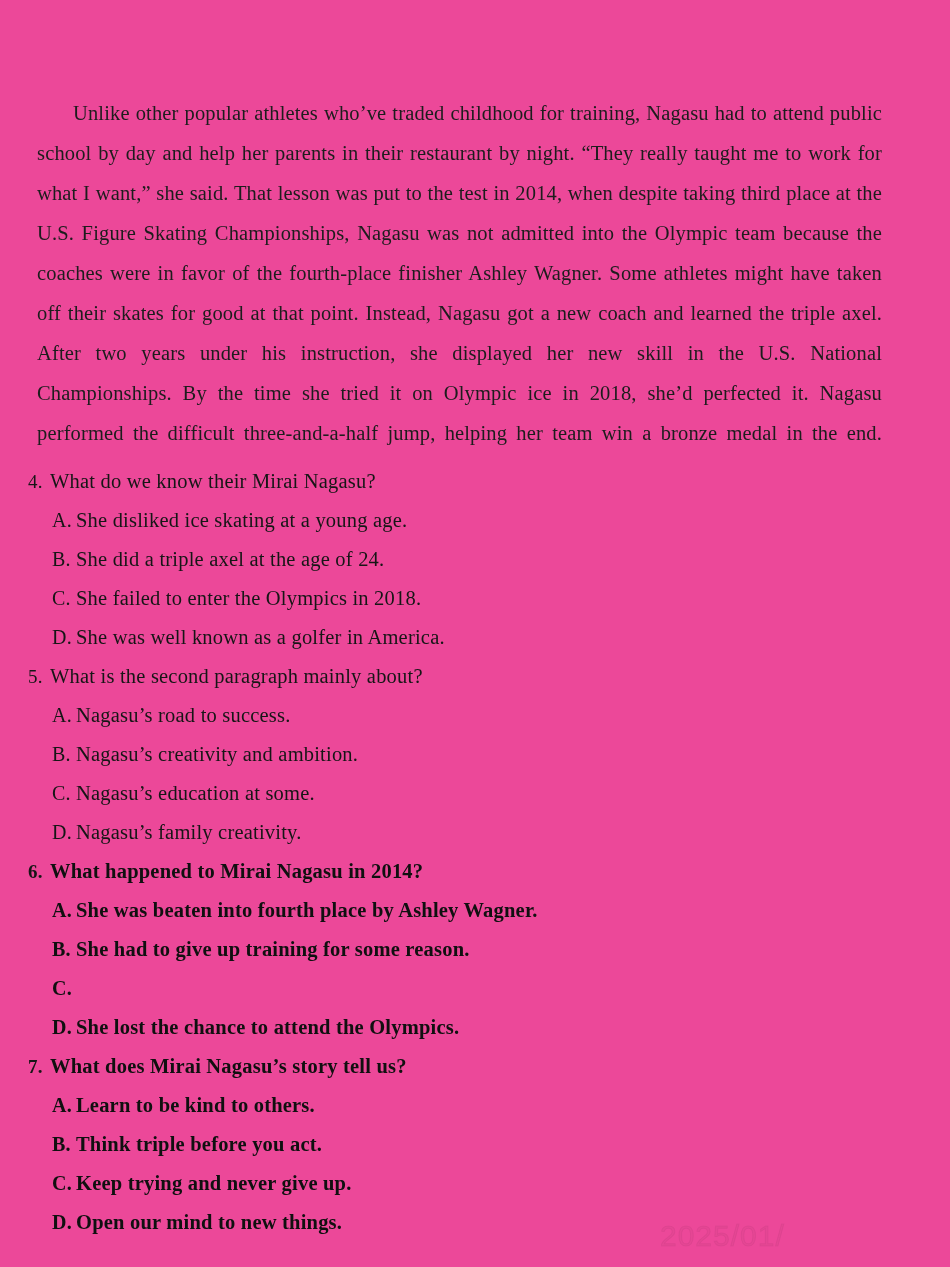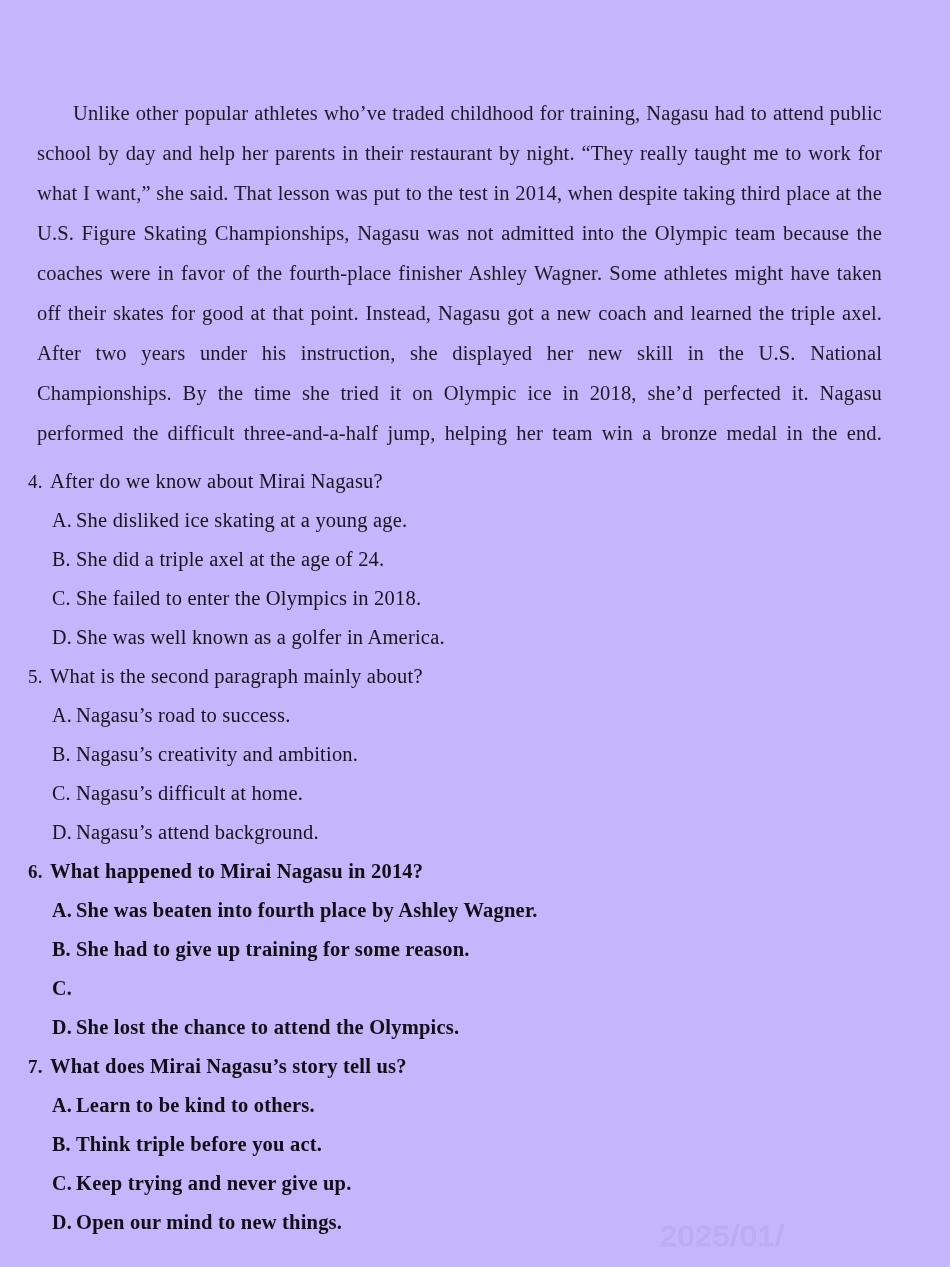--- a/index.html
+++ b/index.html
@@ -14,21 +14,21 @@
     position: relative;
     overflow: hidden;
     font-family: "Liberation Serif", "DejaVu Serif", serif;
     color: #1a1a1a;
     -webkit-font-smoothing: antialiased;
   }
 
   .page {
     position: absolute;
     inset: 0;
-    background: #c4b5fd;
+    background: #ec4899;
     text-decoration: underline;
   }
 
   
   .passage {
     position: absolute;
     left: 37px;
     top: 72px;
     width: 845px;
     text-align: justify;
@@ -128,21 +128,21 @@
 
 <div class="page">
 
   <p class="passage">Unlike other popular athletes who’ve traded childhood for training, Nagasu had to attend public school by day and help her parents in their restaurant by night. “They really taught me to work for what I want,” she said. That lesson was put to the test in 2014, when despite taking third place at the U.S. Figure Skating Championships, Nagasu was not admitted into the Olympic team because the coaches were in favor of the fourth-place finisher Ashley Wagner. Some athletes might have taken off their skates for good at that point. Instead, Nagasu got a new coach and learned the triple axel. After two years under his instruction, she displayed her new skill in the U.S. National Championships. By the time she tried it on Olympic ice in 2018, she’d perfected it. Nagasu performed the difficult three-and-a-half jump, helping her team win a bronze medal in the end.</p>
 
   <div class="questions">
 
     <div class="question-group group-4">
       <div class="question-stem">
         <span class="q-number">4.</span>
-        <span class="q-text">After do we know about Mirai Nagasu?</span>
+        <span class="q-text">What do we know their Mirai Nagasu?</span>
       </div>
       <div class="option">
         <span class="opt-letter">A.</span>
         <span class="opt-text">She disliked ice skating at a young age.</span>
       </div>
       <div class="option">
         <span class="opt-letter">B.</span>
         <span class="opt-text">She did a triple axel at the age of 24.</span>
       </div>
       <div class="option">
@@ -163,25 +163,25 @@
       <div class="option">
         <span class="opt-letter">A.</span>
         <span class="opt-text">Nagasu’s road to success.</span>
       </div>
       <div class="option">
         <span class="opt-letter">B.</span>
         <span class="opt-text">Nagasu’s creativity and ambition.</span>
       </div>
       <div class="option">
         <span class="opt-letter">C.</span>
-        <span class="opt-text">Nagasu’s difficult at home.</span>
-      </div>
-      <div class="option">
-        <span class="opt-letter">D.</span>
-        <span class="opt-text">Nagasu’s attend background.</span>
+        <span class="opt-text">Nagasu’s education at some.</span>
+      </div>
+      <div class="option">
+        <span class="opt-letter">D.</span>
+        <span class="opt-text">Nagasu’s family creativity.</span>
       </div>
     </div>
 
     <div class="question-group group-6">
       <div class="question-stem">
         <span class="q-number">6.</span>
         <span class="q-text">What happened to Mirai Nagasu in 2014?</span>
       </div>
       <div class="option">
         <span class="opt-letter">A.</span>

